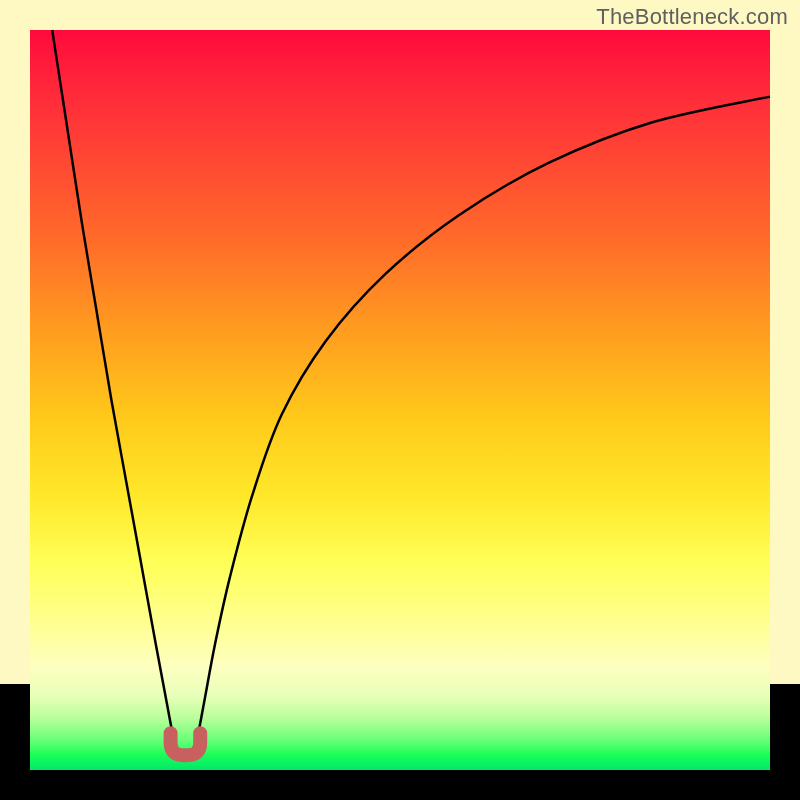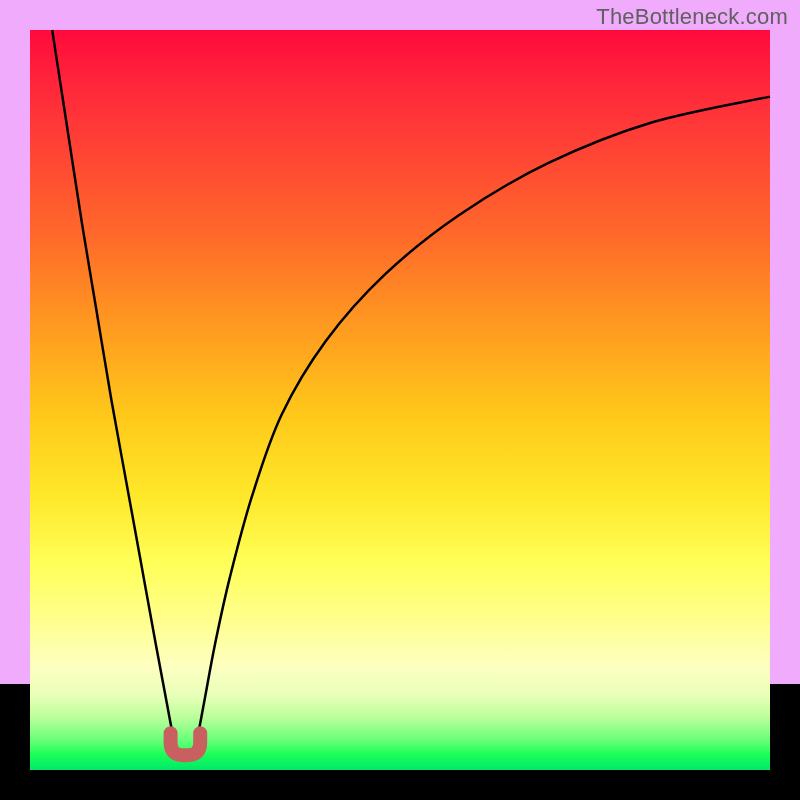--- a/index.html
+++ b/index.html
@@ -10,21 +10,21 @@
     overflow: hidden;
     background: #000;
     font-family: Arial, Helvetica, sans-serif;
   }
   .frame {
     position: absolute;
     top: 0;
     left: 0;
     width: 800px;
     height: 684px;
-    background: #f0abfc;
+    background: #fef9c3;
   }
   .plot-area {
     position: absolute;
     top: 30px;
     left: 30px;
     width: 740px;
     height: 740px;
     background: linear-gradient(to bottom,
       #ff0a3c 0%,
       #ff2f3a 10%,

